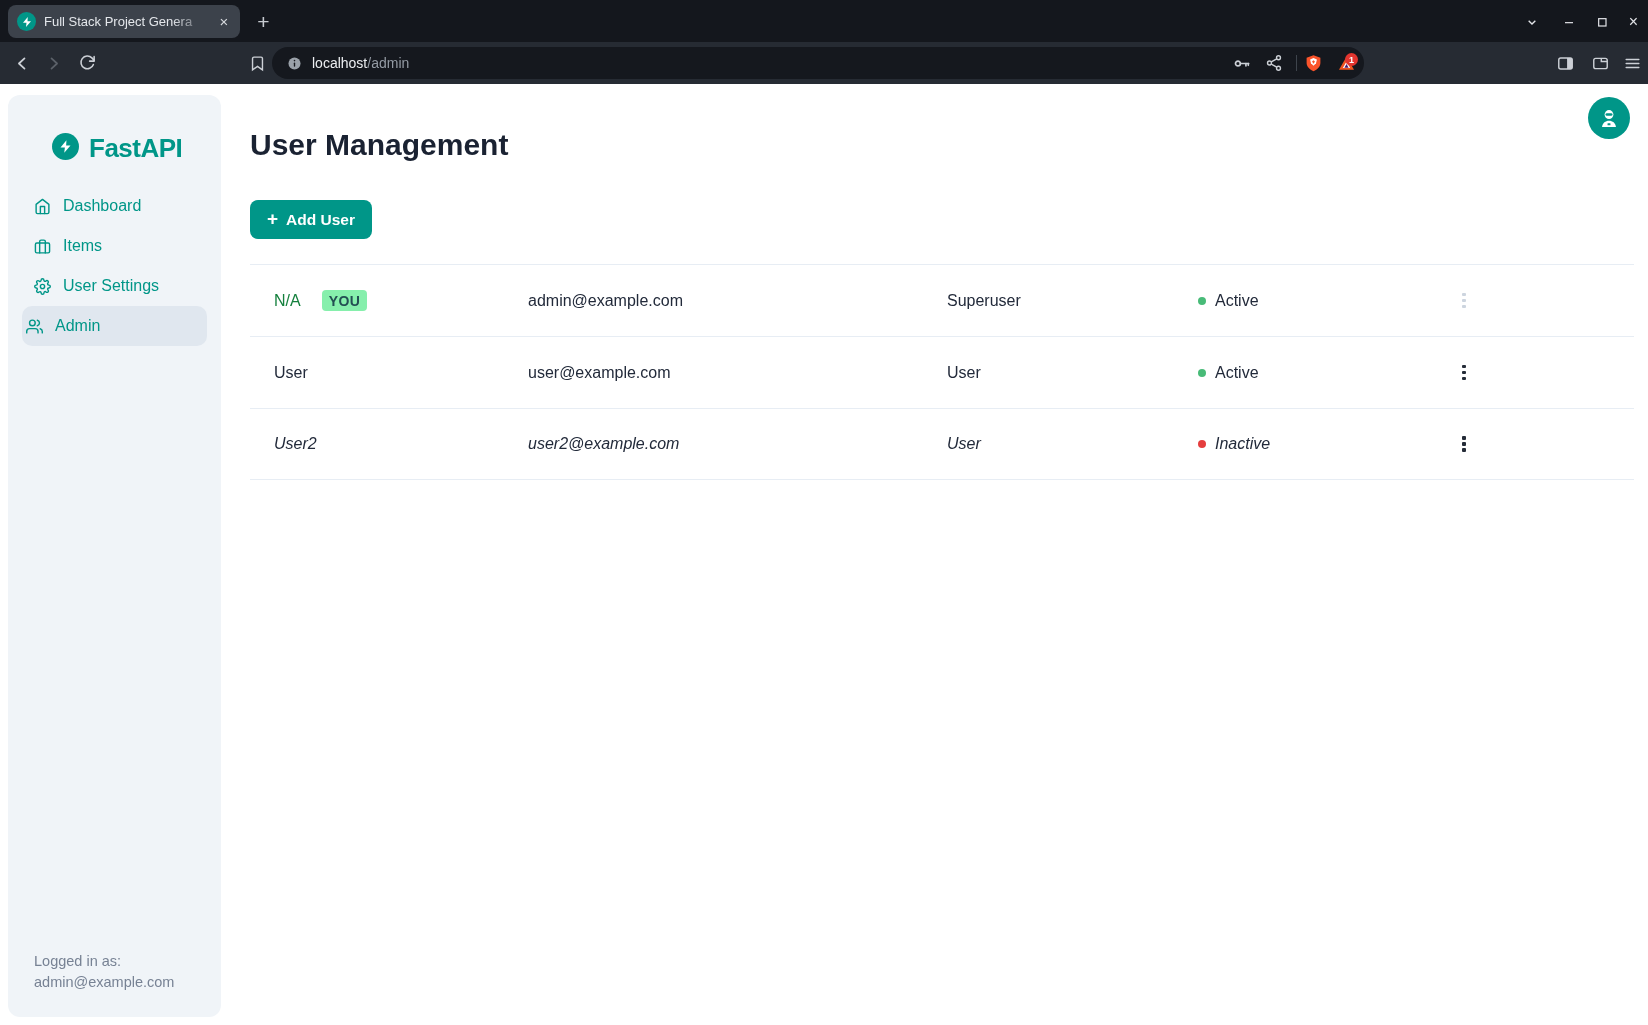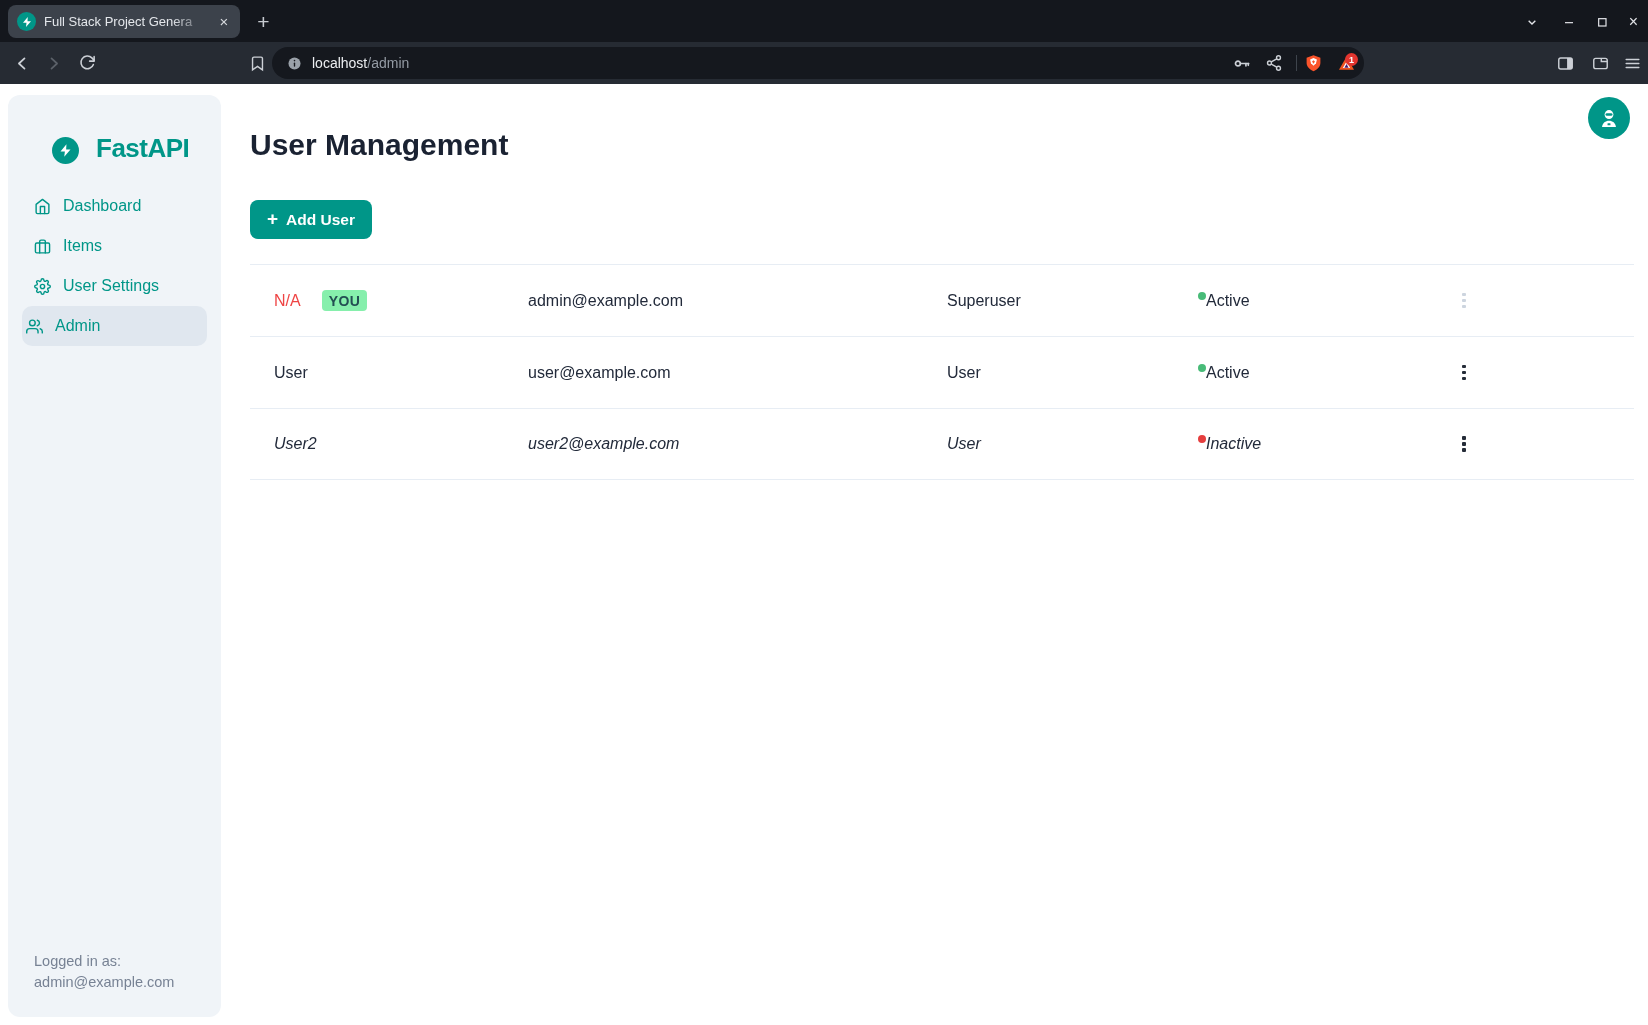--- a/index.html
+++ b/index.html
@@ -36,21 +36,21 @@
   .ubtn{position:absolute;top:7px;width:19px;height:19px;color:#ccd0d6;}
   .udivider{position:absolute;top:8px;width:1px;height:16px;background:#3e444c;}
   .rewards-badge{position:absolute;top:-1px;right:-2px;min-width:13px;height:13px;border-radius:7px;
     background:#e2352f;color:#fff;font-size:9px;font-weight:700;display:flex;align-items:center;
     justify-content:center;padding:0 3px;}
 
   
   .app{position:absolute;left:0;top:84px;width:1648px;height:941px;background:#ffffff;}
   .sidebar{position:absolute;left:8px;top:11px;width:213px;height:922px;background:#f0f4f8;
     border-radius:12px;}
-  .logo-row{display:flex;align-items:flex-end;gap:17px;margin:38px 0 0 44px;}
+  .logo-row{display:flex;align-items:flex-start;gap:10px;margin:38px 0 0 44px;}
   .logo-circle{width:27px;height:27px;border-radius:50%;background:#009688;display:flex;
     align-items:center;justify-content:center;}
   .logo-text{font-size:26px;font-weight:700;color:#009688;letter-spacing:-0.5px;}
   .nav{margin-top:22px;}
   .nav-item{height:40px;display:flex;align-items:center;gap:12px;padding-left:26px;
     color:#009688;font-size:16px;cursor:default;}
   .nav-item.active{background:#e0e7ef;border-radius:10px;margin:0 14px;padding-left:4px;}
   .sidebar-footer{position:absolute;left:26px;bottom:24px;font-size:14.5px;color:#778294;
     line-height:21px;}
 
@@ -62,24 +62,24 @@
     display:flex;align-items:center;gap:8px;font-family:inherit;}
   .plus-glyph{font-size:19px;font-weight:700;margin-top:-2px;}
 
   .table{position:absolute;left:250px;top:180px;width:1384px;}
   .thead,.trow{display:grid;grid-template-columns:254px 419px 251px 245px 1fr;
     align-items:center;padding-left:24px;}
   .thead{height:46px;}
   .th{font-size:12px;font-weight:700;color:#4a5568;letter-spacing:.6px;text-transform:uppercase;}
   .trow{height:72px;border-top:1px solid #e7edf4;font-size:16px;color:#222a3a;}
   .trow:last-child{border-bottom:1px solid #e7edf4;font-style:italic;}
-  .na-text{color:#ef4444;}
+  .na-text{color:#15803d;}
   .you-badge{background:#86efac;color:#234e52;font-weight:700;font-size:14px;padding:2.5px 7px;
     border-radius:4px;margin-left:21px;letter-spacing:.4px;}
-  .status-cell{display:flex;}
+  .status-cell{display:flex;align-items:center;gap:9px;}
   .dot{width:8px;height:8px;border-radius:50%;background:#a0aec0;}
   .dot[data-status="Active"]{background:#48bb78;}
   .dot[data-status="Inactive"]{background:#e53e3e;}
   .kebab{padding-left:19px;display:flex;flex-direction:column;gap:2.6px;width:40px;
     background:none;border:none;cursor:default;}
   .kdot{width:3.6px;height:3.6px;border-radius:1px;background:#252c38;}
   .kebab[data-state="disabled"] .kdot{background:#cdd5df;}
 </style>
 </head>
 <body>

